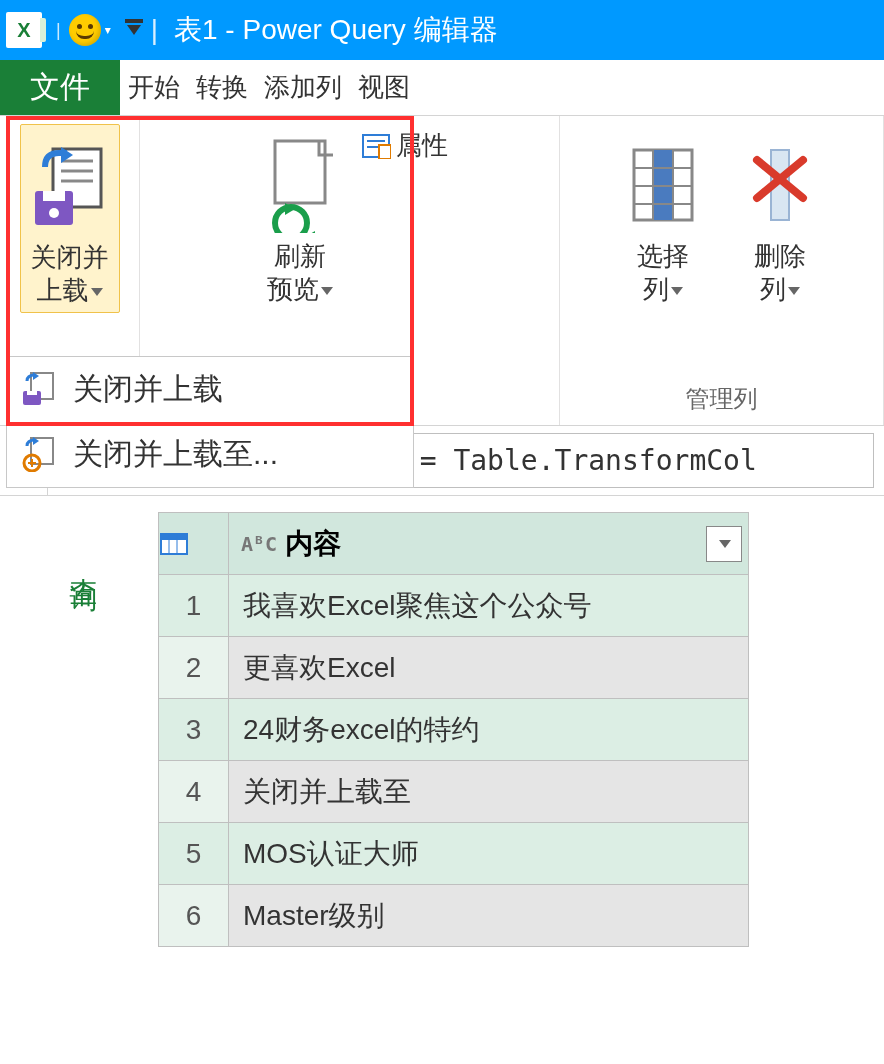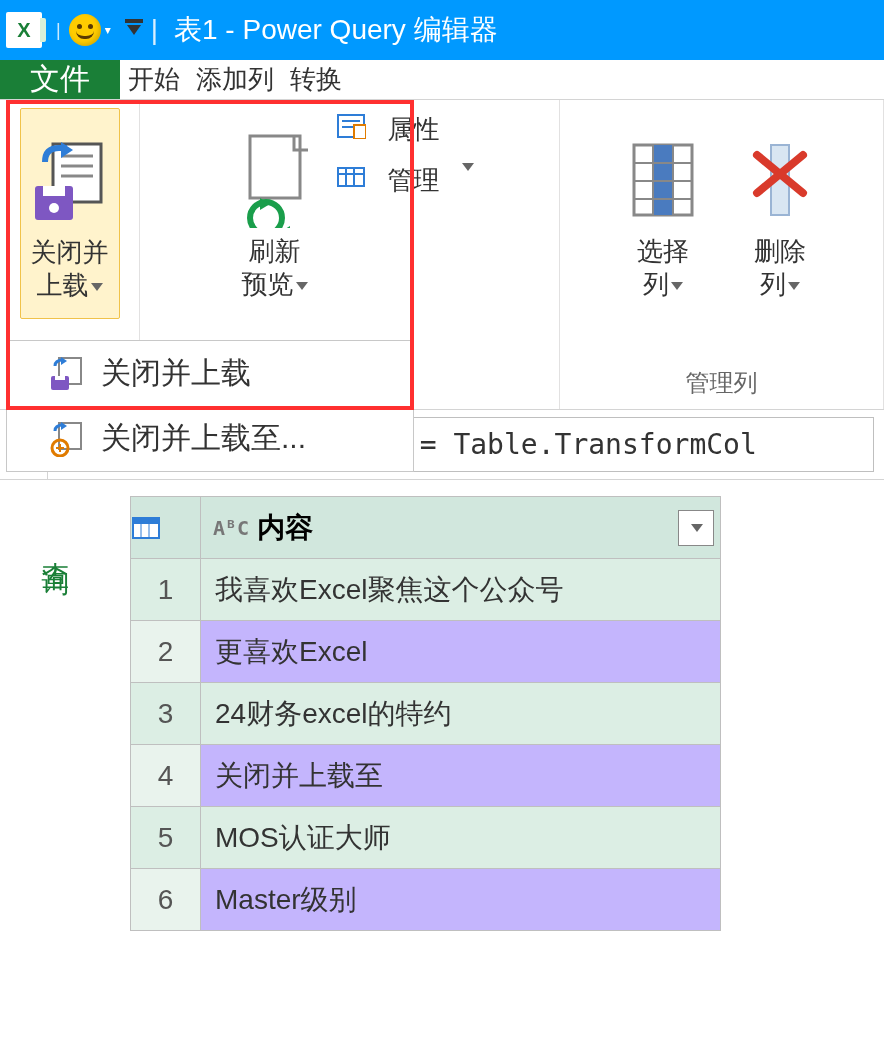--- a/index.html
+++ b/index.html
@@ -14,71 +14,71 @@
   .smiley::before{content:'';position:absolute;left:8px;top:10px;width:5px;height:5px;background:#5a3a00;border-radius:50%;}
   .smiley::after{content:'';position:absolute;right:8px;top:10px;width:5px;height:5px;background:#5a3a00;border-radius:50%;}
   .smiley .mouth{position:absolute;left:7px;right:7px;bottom:7px;height:8px;border-bottom:3px solid #5a3a00;border-radius:0 0 12px 12px;}
   .qat-drop { font-size: 12px; color:#fff; margin:0 4px; }
   .qat-tri { display:inline-block; width:0;height:0;border-left:7px solid transparent;border-right:7px solid transparent;border-top:10px solid #333; margin-left:6px; position:relative; }
   .qat-tri::before{content:'';position:absolute;left:-9px;top:-16px;width:18px;height:4px;background:#333;}
   .title-sep { margin: 0 10px; color:#fff; font-size:28px; opacity:.85; }
   .title-text { font-size: 28px; color: #fff; margin-left: 6px; }
 
   
-  .tabs { display: flex; align-items: stretch; border-bottom: 1px solid #d4d4d4; height: 40px; background:#fff; }
+  .tabs { display: flex; align-items: stretch; border-bottom: 1px solid #d4d4d4; height: 56px; background:#fff; }
   .tab { padding: 0 8px; display: flex; align-items: center; font-size: 26px; color: #333; cursor: pointer; }
   .tab.file { background: #1a7f37; color: #fff; font-size: 30px; padding: 0 30px; }
 
   
   .ribbon { display: flex; border-bottom: 1px solid #d4d4d4; height: 310px; background:#fff; position:relative; }
   .red-box { position:absolute; left:6px; top:0; width:408px; height:310px; border:4px solid #ff3030; pointer-events:none; z-index:5;}
   .group { border-right: 1px solid #e2e1e1; display:flex; flex-direction:column; align-items:center; }
   .group-top { flex:1; display:flex; align-items:flex-start; padding: 8px 6px 0; }
   .group-label { font-size: 24px; color:#666; padding: 6px 0 10px; text-align:center;margin-top:12px; }
 
   
-  .bigbtn { display:flex; flex-direction:column; align-items:center; padding: 17px 10px; cursor:pointer; }
+  .bigbtn { display:flex; flex-direction:column; align-items:center; padding: 6px 10px; cursor:pointer; }
   .bigbtn .iconwrap { height: 110px; display:flex; align-items:center; justify-content:center; }
   .bigbtn .lbl { font-size: 26px; color:#333; text-align:center; line-height:1.25; }
   .drop-arrow { display:inline-block; width:0;height:0;border-left:6px solid transparent;border-right:6px solid transparent;border-top:8px solid #666; margin-left:2px; vertical-align:middle;}
 
   
   .smallitems { display:flex; flex-direction:column; gap: 16px; padding-top: 4px; }
-  .smallitem { display:flex; gap:20px; font-size:26px; color:#333; cursor:pointer; }
+  .smallitem { display:flex; align-items:center; gap:3px; font-size:26px; color:#333; cursor:pointer; }
   .si-icon { width: 34px; height: 28px; display:flex;align-items:center;justify-content:center; }
 
   
   .dropdown { position:absolute; left:6px; top:240px; width:408px; background:#fff; border:1px solid #c8c8c8; z-index:4; }
-  .dd-item { display:flex; align-items:center; gap:14px; padding: 12px 12px; font-size:30px; color:#333; cursor:pointer;margin-left:28px; }
+  .dd-item { display:flex; gap:14px; padding: 12px 12px; font-size:30px; color:#333; cursor:pointer; }
   .dd-icon { width:40px; height:40px; display:flex; align-items:center; justify-content:center; }
 
   
   .subbar { display:flex; height:70px; border-bottom:1px solid #d4d4d4; }
   .side-strip { width:48px; border-right:1px solid #d4d4d4; display:flex; flex-direction:column; align-items:center; justify-content:flex-end; gap:2px; padding-bottom:6px;}
   .side-chevron{font-size:14px;color:#666;}
   .formula-area { flex:1; display:flex; align-items:center; padding:0 10px; }
   .fx-box { border:1px solid #bfbfbf; padding: 10px 14px; font-size:24px; color:#666; letter-spacing:-1px; border-radius:2px;}
   .formula-input { flex:1; border:1px solid #bfbfbf; padding: 10px 14px; font-family: Consolas, monospace; font-size:28px; color:#333; white-space:nowrap; overflow:hidden;}
 
   
-  .content { display:flex; }
+  .content { display:flex;padding-left:28px; }
   .left-label { width:110px; display:flex; align-items:flex-start; justify-content:center; padding-top:60px; }
   .left-label span { writing-mode: vertical-rl; font-size:28px; color:#1a7f37; letter-spacing:6px; }
   .grid-wrap { padding: 16px 0 0 20px; }
 
   
   table.grid { border-collapse: collapse; }
   .grid th, .grid td { border:1px solid #bfbfbf; font-size:28px; }
   .grid .corner { width:70px; height:62px; background:#d1e7dd; text-align:center; }
   .grid .colhdr { background:#d1e7dd; padding: 8px 12px; text-align:left; position:relative; }
   .colhdr-inner { display:flex; align-items:center; gap:8px; }
   .type-badge { font-family: Consolas, monospace; font-size:20px; color:#777; }
   .filter-btn { position:absolute; right:6px; top:50%; transform:translateY(-50%); width:36px; height:36px; border:1px solid #888; background:#fff; display:flex; align-items:center; justify-content:center; cursor:pointer;}
   .grid .rownum { width:70px; text-align:center; color:#555; background:#e9f3ed; height:62px; }
-  .grid .cell { padding: 8px 14px; background:#c4b5fd; color:#333; min-width:520px; }
+  .grid .cell { padding: 8px 14px; background:#e5e5e5; color:#333; min-width:520px; }
   .grid tr:nth-child(even) .rownum, .grid tr:nth-child(even) .cell { background:#dceee4; }
 
   
   svg { display:block; }
 
   
   .bigbtn.highlight { background:#fff3cc; border:1px solid #f0c24a; border-radius:2px; }
 </style>
 </head>
 <body>
@@ -95,22 +95,23 @@
   <span style="display:inline-flex;align-items:center;margin-left:6px;">
       <span class="qat-tri"></span>
     </span>
   <span class="title-sep">|</span>
   <span class="title-text">表1 - Power Query 编辑器</span>
 </div>
 
 <div class="tabs">
   <div class="tab file">文件</div>
   <div class="tab">开始</div>
+  <div class="tab">转换</div>
   <div class="tab">添加列</div>
-  <div class="tab">转换</div>
+  <div class="tab">视图</div>
 </div>
 
 <div class="ribbon">
   <div class="red-box"></div>
 
   <div class="group" style="width:140px;">
     <div class="group-top">
       <div class="bigbtn highlight">
         <div class="iconwrap">
           <svg width="78" height="86">
@@ -156,32 +157,20 @@
         <div class="smallitem">
           <span class="si-icon">
             <svg width="30" height="26">
                 <rect x="2" y="2" width="26" height="22" fill="none" stroke="#2e7dd7" stroke-width="2"></rect>
                 <line x1="6" y1="8" x2="24" y2="8" stroke="#2e7dd7" stroke-width="2"></line>
                 <line x1="6" y1="14" x2="24" y2="14" stroke="#2e7dd7" stroke-width="2"></line>
                 <rect x="18" y="12" width="12" height="14" fill="#fff" stroke="#e07b00" stroke-width="2"></rect>
               </svg>
           </span>
           <span>属性</span>
-        </div>
-        <div class="smallitem">
-          <span class="si-icon">
-            <svg width="30" height="22">
-                <rect x="2" y="2" width="26" height="18" fill="none" stroke="#2e7dd7" stroke-width="2"></rect>
-                <line x1="2" y1="8" x2="28" y2="8" stroke="#2e7dd7" stroke-width="2"></line>
-                <line x1="10" y1="2" x2="10" y2="20" stroke="#2e7dd7" stroke-width="2"></line>
-                <line x1="18" y1="2" x2="18" y2="20" stroke="#2e7dd7" stroke-width="2"></line>
-              </svg>
-          </span>
-          <span>管理</span>
-            <span class="drop-arrow"></span>
         </div>
       </div>
     </div>
     <div class="group-label">&nbsp;</div>
   </div>
 
   <div class="group" style="flex:1;">
     <div class="group-top" style="justify-content:center; gap:23px; width:100%;">
       <div class="bigbtn">
         <div class="iconwrap">

